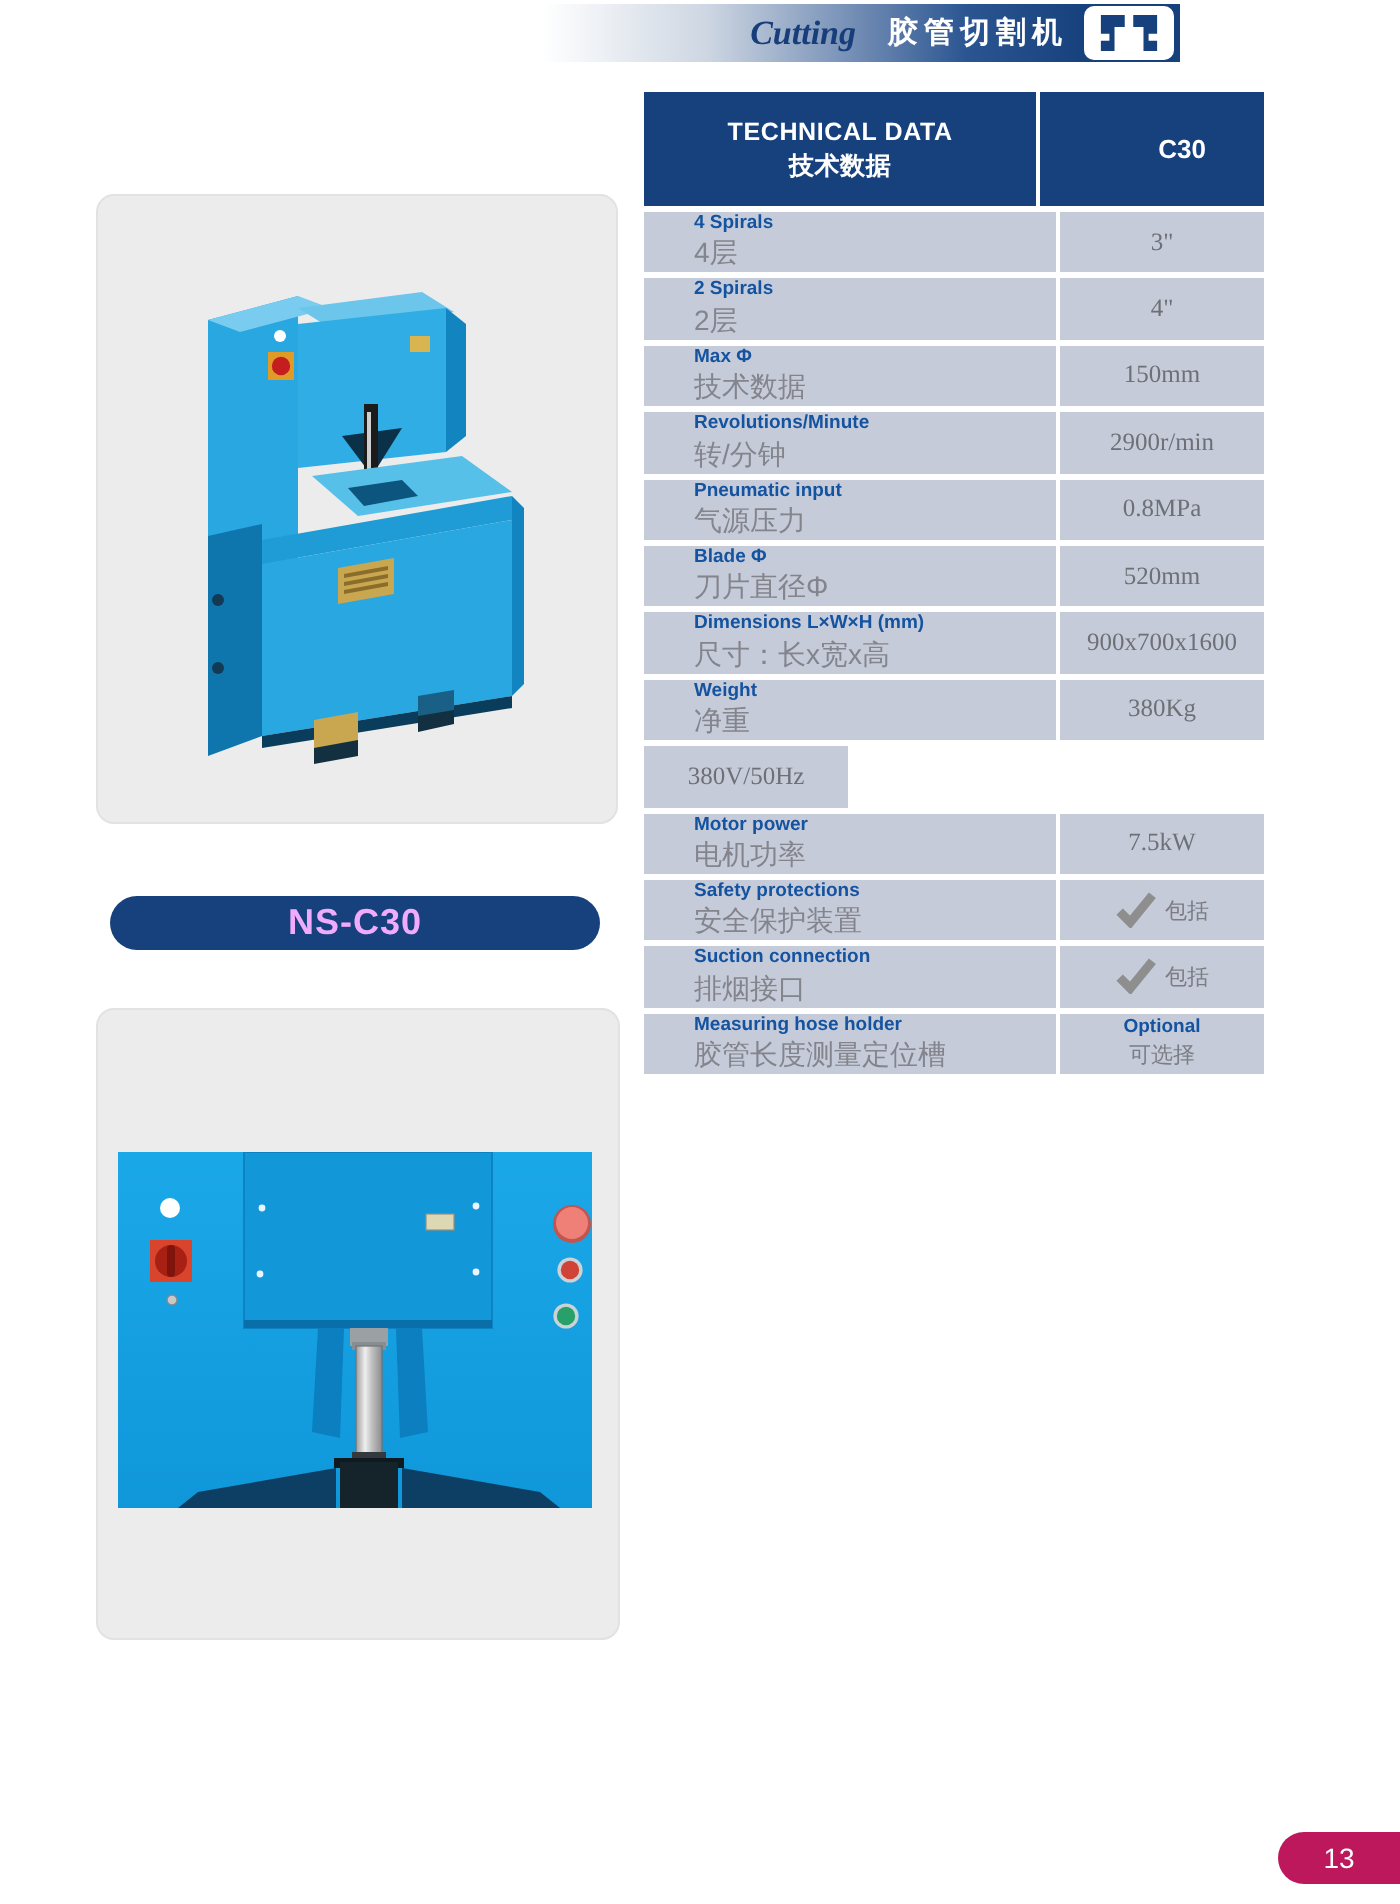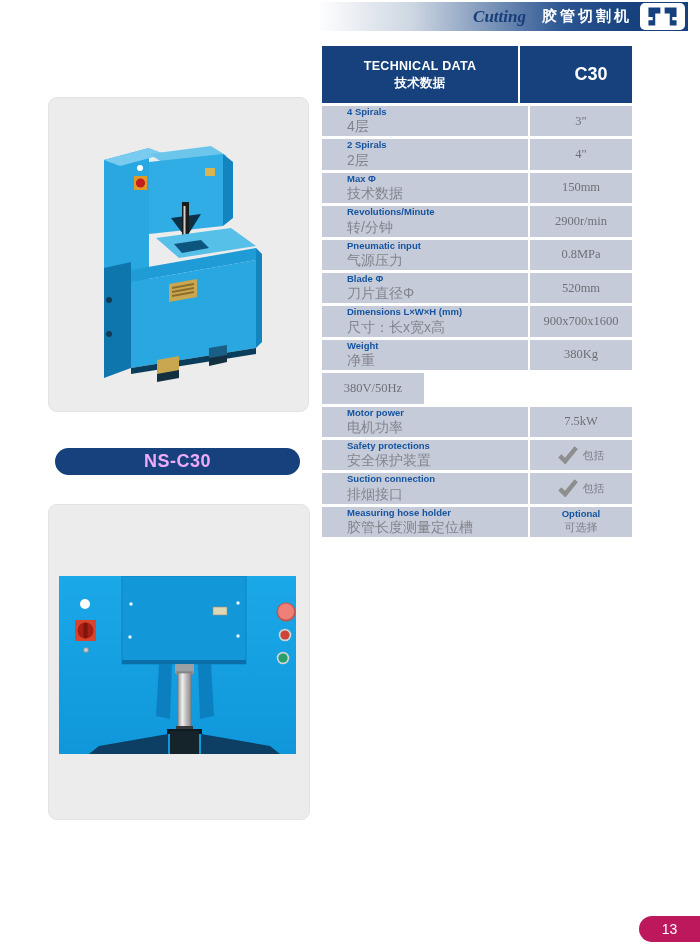--- a/index.html
+++ b/index.html
@@ -1,35 +1,35 @@
 <!DOCTYPE html>
 <html><head>
 <meta charset="utf-8">
 <style>
   html,body{margin:0;padding:0;background:#fff;}
   .page{position:relative;width:700px;height:952px;background:#ffffff;overflow:hidden;
         font-family:"Liberation Sans","DejaVu Sans",sans-serif;}
 
   
-  .header{position:absolute;top:2px;left:0;width:688px;height:29px;
+  .header{position:absolute;top:2px;left:0;width:590px;height:29px;
     display:flex;align-items:center;justify-content:flex-end;
     background:linear-gradient(90deg,#ffffff 0%,#ffffff 46%,#cdd6e2 60%,#7690b6 72%,#2a5591 82%,#16417c 92%,#16417c 100%);}
   .header-cutting{font-family:"Liberation Serif","DejaVu Serif",serif;font-style:italic;
     font-weight:bold;font-size:17px;color:#173e7a;margin-right:16px;}
   .header-zh{color:#ffffff;font-size:15px;font-weight:bold;letter-spacing:3px;margin-right:8px;}
   .logo{width:45px;height:27px;background:#ffffff;border-radius:5px;margin-right:3px;
     display:flex;align-items:center;justify-content:center;}
 
   
   .table{position:absolute;left:322px;top:46px;width:310px;display:flex;flex-direction:column;gap:3px;}
   .thead{display:flex;gap:2px;height:57px;}
   .th{background:#16417c;color:#fff;display:flex;flex-direction:column;align-items:center;
       justify-content:center;font-weight:bold;}
   .th1{width:206px;font-size:12.5px;line-height:1.35;letter-spacing:.3px;}
-  .th2{width:86px;font-size:18px;padding-left:30px;}
+  .th2{width:86px;font-size:13px;padding-left:30px;}
   .trow{display:flex;gap:2px;height:30.4px;}
   .cl{width:181px;padding-left:25px;background:#c6cbda;display:flex;flex-direction:column;justify-content:flex-start;}
   .en{color:#14539f;font-weight:bold;font-size:9.5px;line-height:1.3;}
   .zh{color:#83848c;font-size:14px;line-height:1.15;}
   .cr{width:102px;background:#c6cbda;display:flex;align-items:center;justify-content:center;gap:5px;}
   .cr.col{flex-direction:column;gap:1px;}
   .val{font-family:"Liberation Serif","DejaVu Serif",serif;color:#6e7076;font-size:12.5px;}
   .valzh{color:#7c7d84;font-size:11px;}
   .opt{color:#14539f;font-weight:bold;font-size:9.5px;}
   .check{width:20px;height:18px;flex:0 0 auto;}

